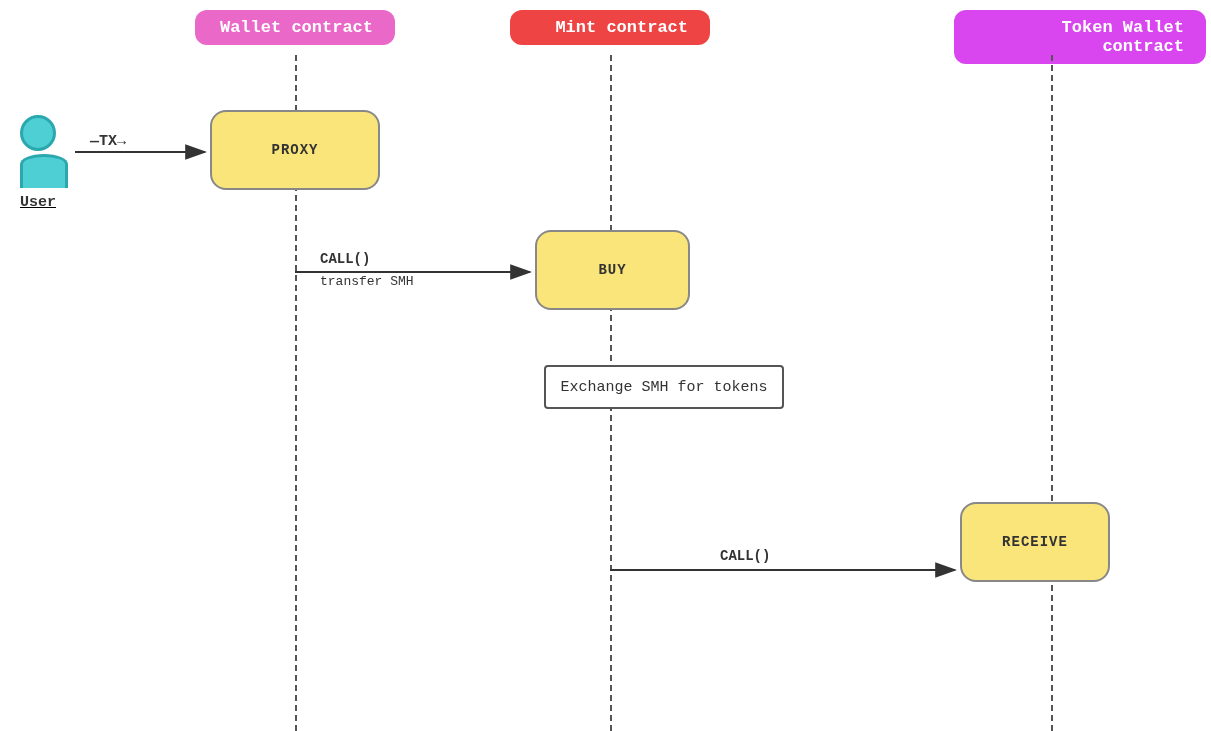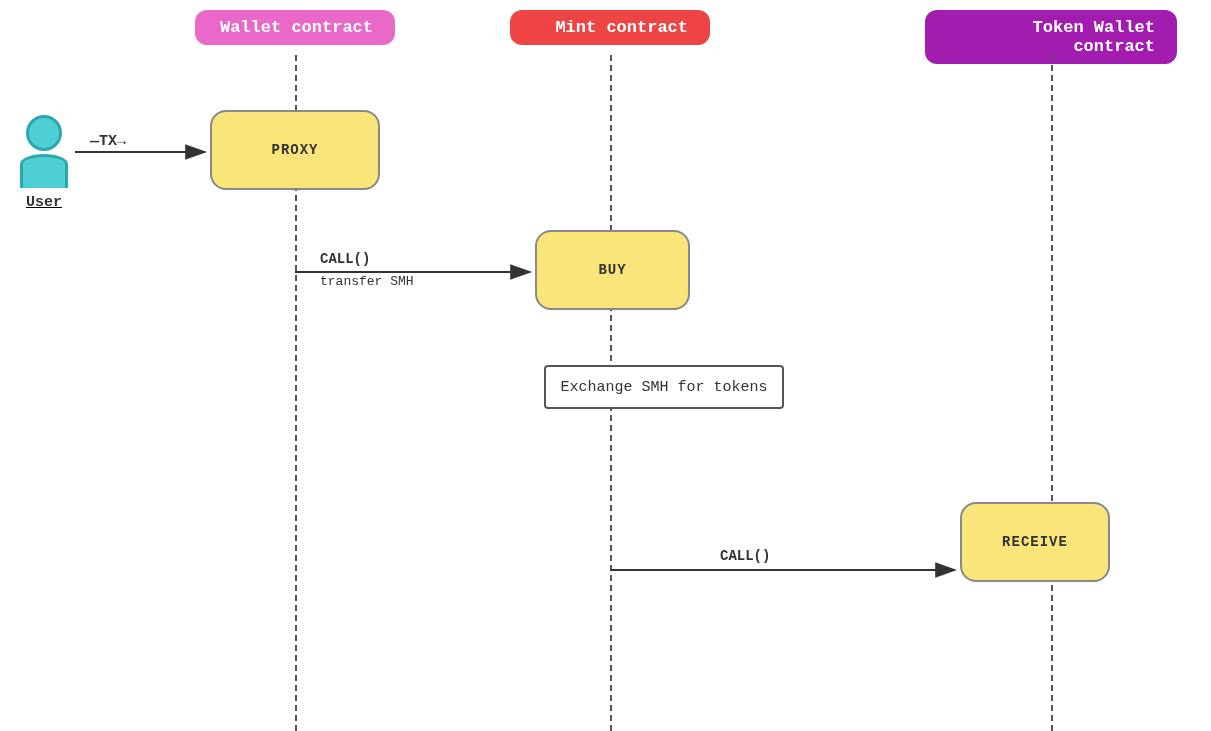--- a/index.html
+++ b/index.html
@@ -38,22 +38,22 @@
       width: 200px;
     }
 
     .header-mint {
       background: #ef4444;
       left: 510px;
       width: 200px;
     }
 
     .header-token-wallet {
-      background: #a21caf;
-      left: 925px;
+      background: #d946ef;
+      left: 954px;
       width: 252px;
     }
 
     
     .dashed-line {
       position: absolute;
       top: 55px;
       bottom: 0;
       border-left: 2.5px dashed #555;
     }
@@ -90,21 +90,20 @@
       margin-left: 41px;
     }
 
     
     .user-figure {
       position: absolute;
       top: 115px;
       left: 20px;
       display: flex;
       flex-direction: column;
-      align-items: center;
       text-decoration: underline;
     }
 
     .user-head {
       width: 36px;
       height: 36px;
       border-radius: 50%;
       background: #4ecfd4;
       border: 3px solid #2ba8ae;
     }

